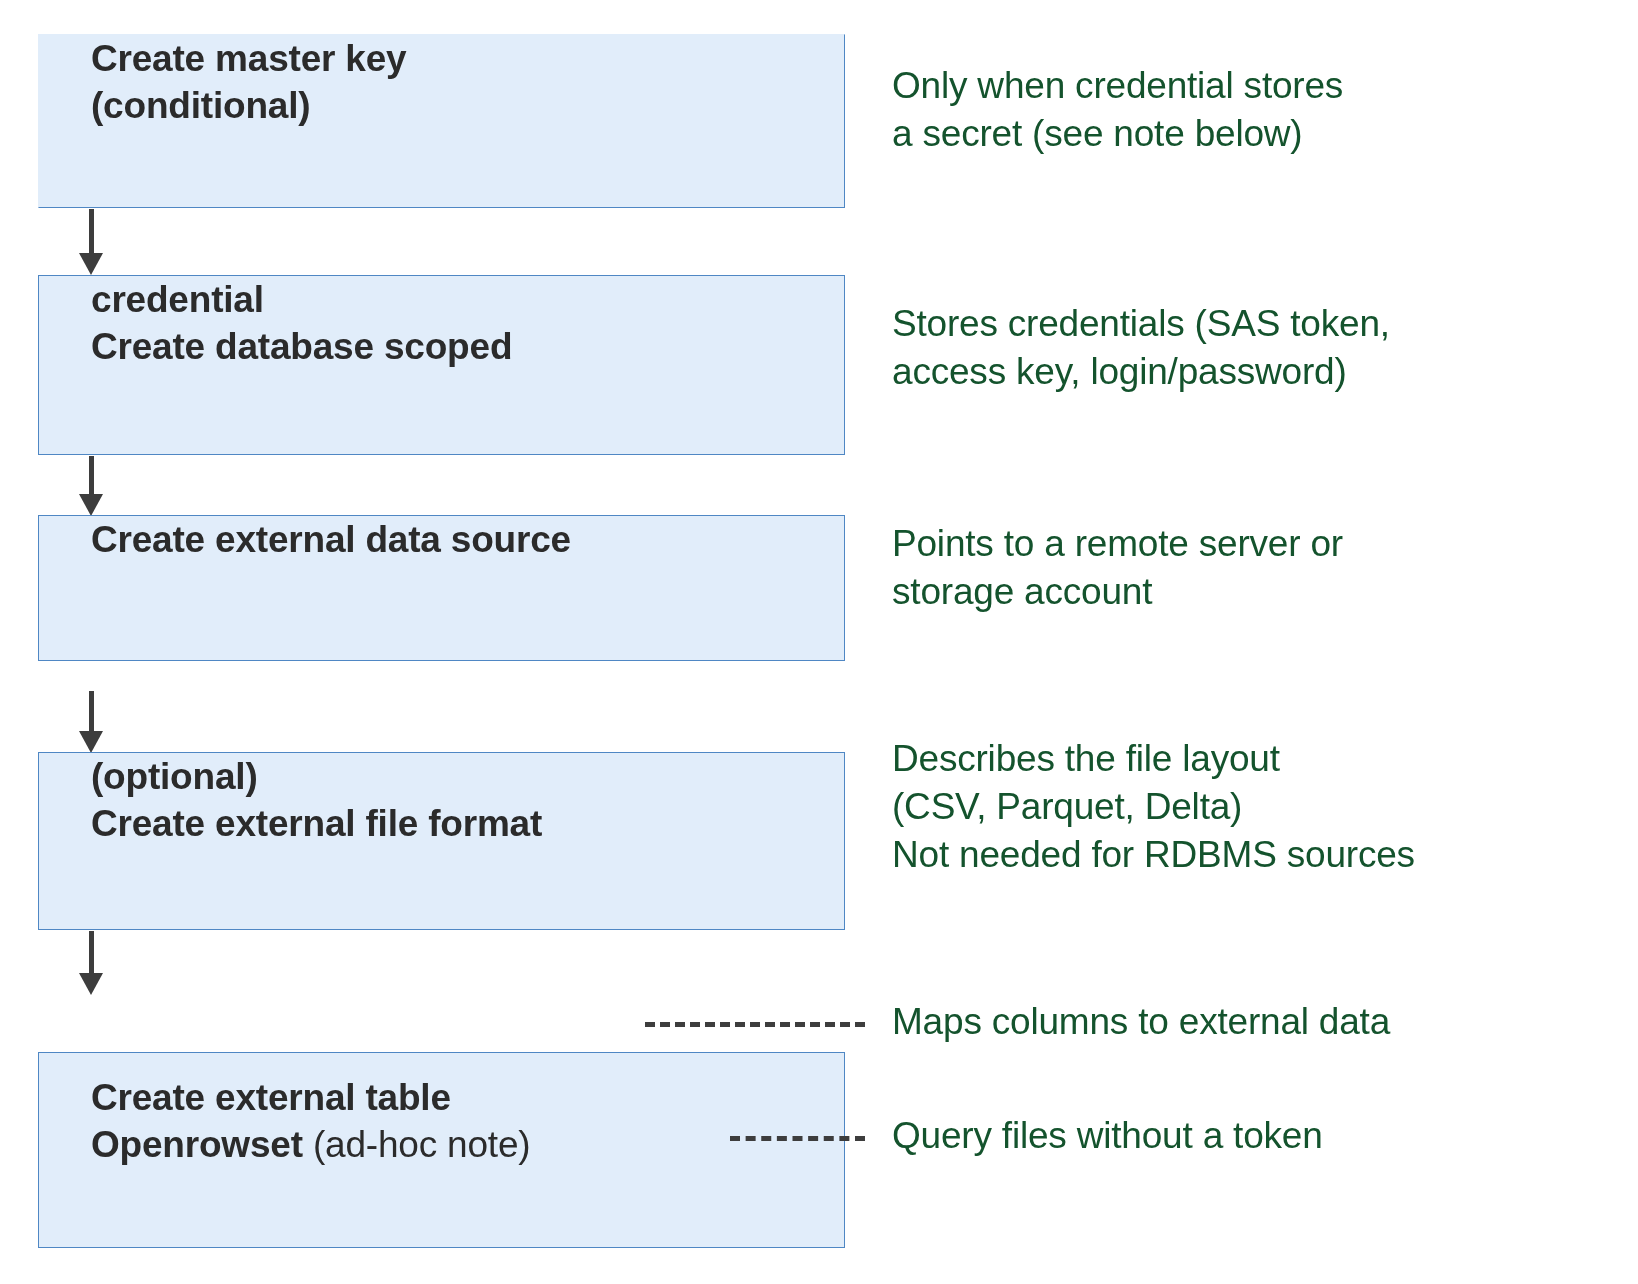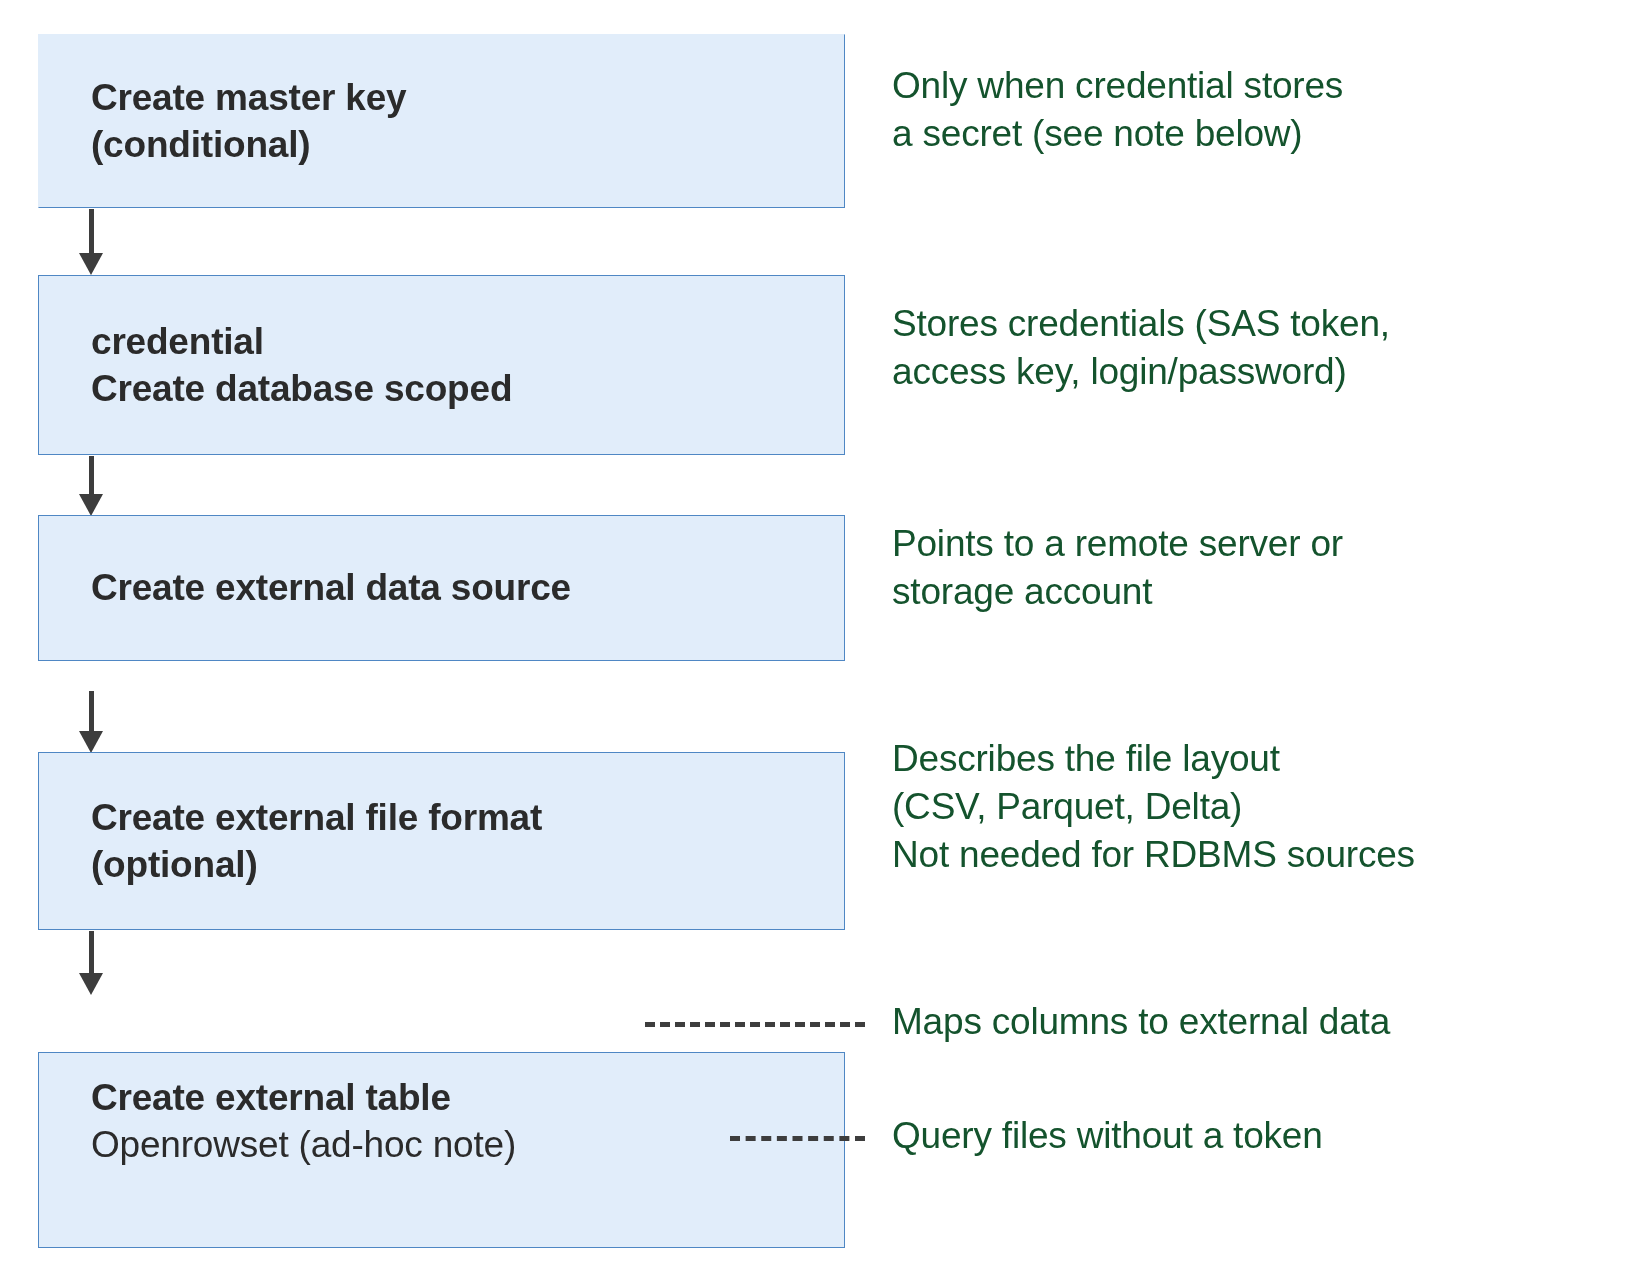--- a/index.html
+++ b/index.html
@@ -25,21 +25,21 @@
   .box {
     position: absolute;
     left: 38px;
     width: 807px;
     box-sizing: border-box;
     background: #e1edfa;
     border: 1px solid #4f87c4;
     border-top-color: transparent;
     display: flex;
     flex-direction: column;
-    justify-content: center;
+    justify-content: flex-start;
   }
   .box.no-left { border-left-color: transparent; }
   .box.has-top { border-top-color: #4f87c4; }
 
   .box-inner {
     padding-left: 52px;
     padding-right: 14px;
   }
 
   .ln {
@@ -134,38 +134,38 @@
   <div class="note" style="top:520px;">Points to a remote server or
 storage account</div>
 
   <div class="arrow" style="top:691px; height:62px;">
     <div class="shaft" style="height:40px;"></div>
     <div class="head" style="top:40px;"></div>
   </div>
 
   <div class="box has-top" style="left:38px; top:752px; height:178px;">
     <div class="box-inner">
+      <div class="ln reg">(optional)</div>
       <div class="ln bold">Create external file format</div>
-      <div class="ln reg">(optional)</div>
     </div>
   </div>
   <div class="note" style="top:735px;">Describes the file layout
 (CSV, Parquet, Delta)
 Not needed for RDBMS sources</div>
 
   <div class="arrow" style="top:931px; height:64px;">
     <div class="shaft" style="height:42px;"></div>
     <div class="head" style="top:42px;"></div>
   </div>
 
   <div class="box has-top" style="left:38px; top:1052px; height:196px; justify-content:flex-start;">
     <div class="box-inner" style="padding-top:21px;">
       <div class="ln bold">Create external table</div>
       <div class="ln">
-        <span class="bold" style="font-weight:normal;">Openrowset</span><span style="font-weight:normal;"> (ad-hoc note)</span>
+        <span class="bold" style="font-weight:bold;">Openrowset</span><span style="font-weight:normal;"> (ad-hoc note)</span>
       </div>
     </div>
   </div>
 
   <div class="dash" style="left:645px; top:1022px; width:220px;"></div>
   <div class="note" style="top:998px;">Maps columns to external data</div>
 
   <div class="dash" style="left:730px; top:1136px; width:135px;"></div>
   <div class="note" style="top:1112px;">Query files without a token</div>
 

